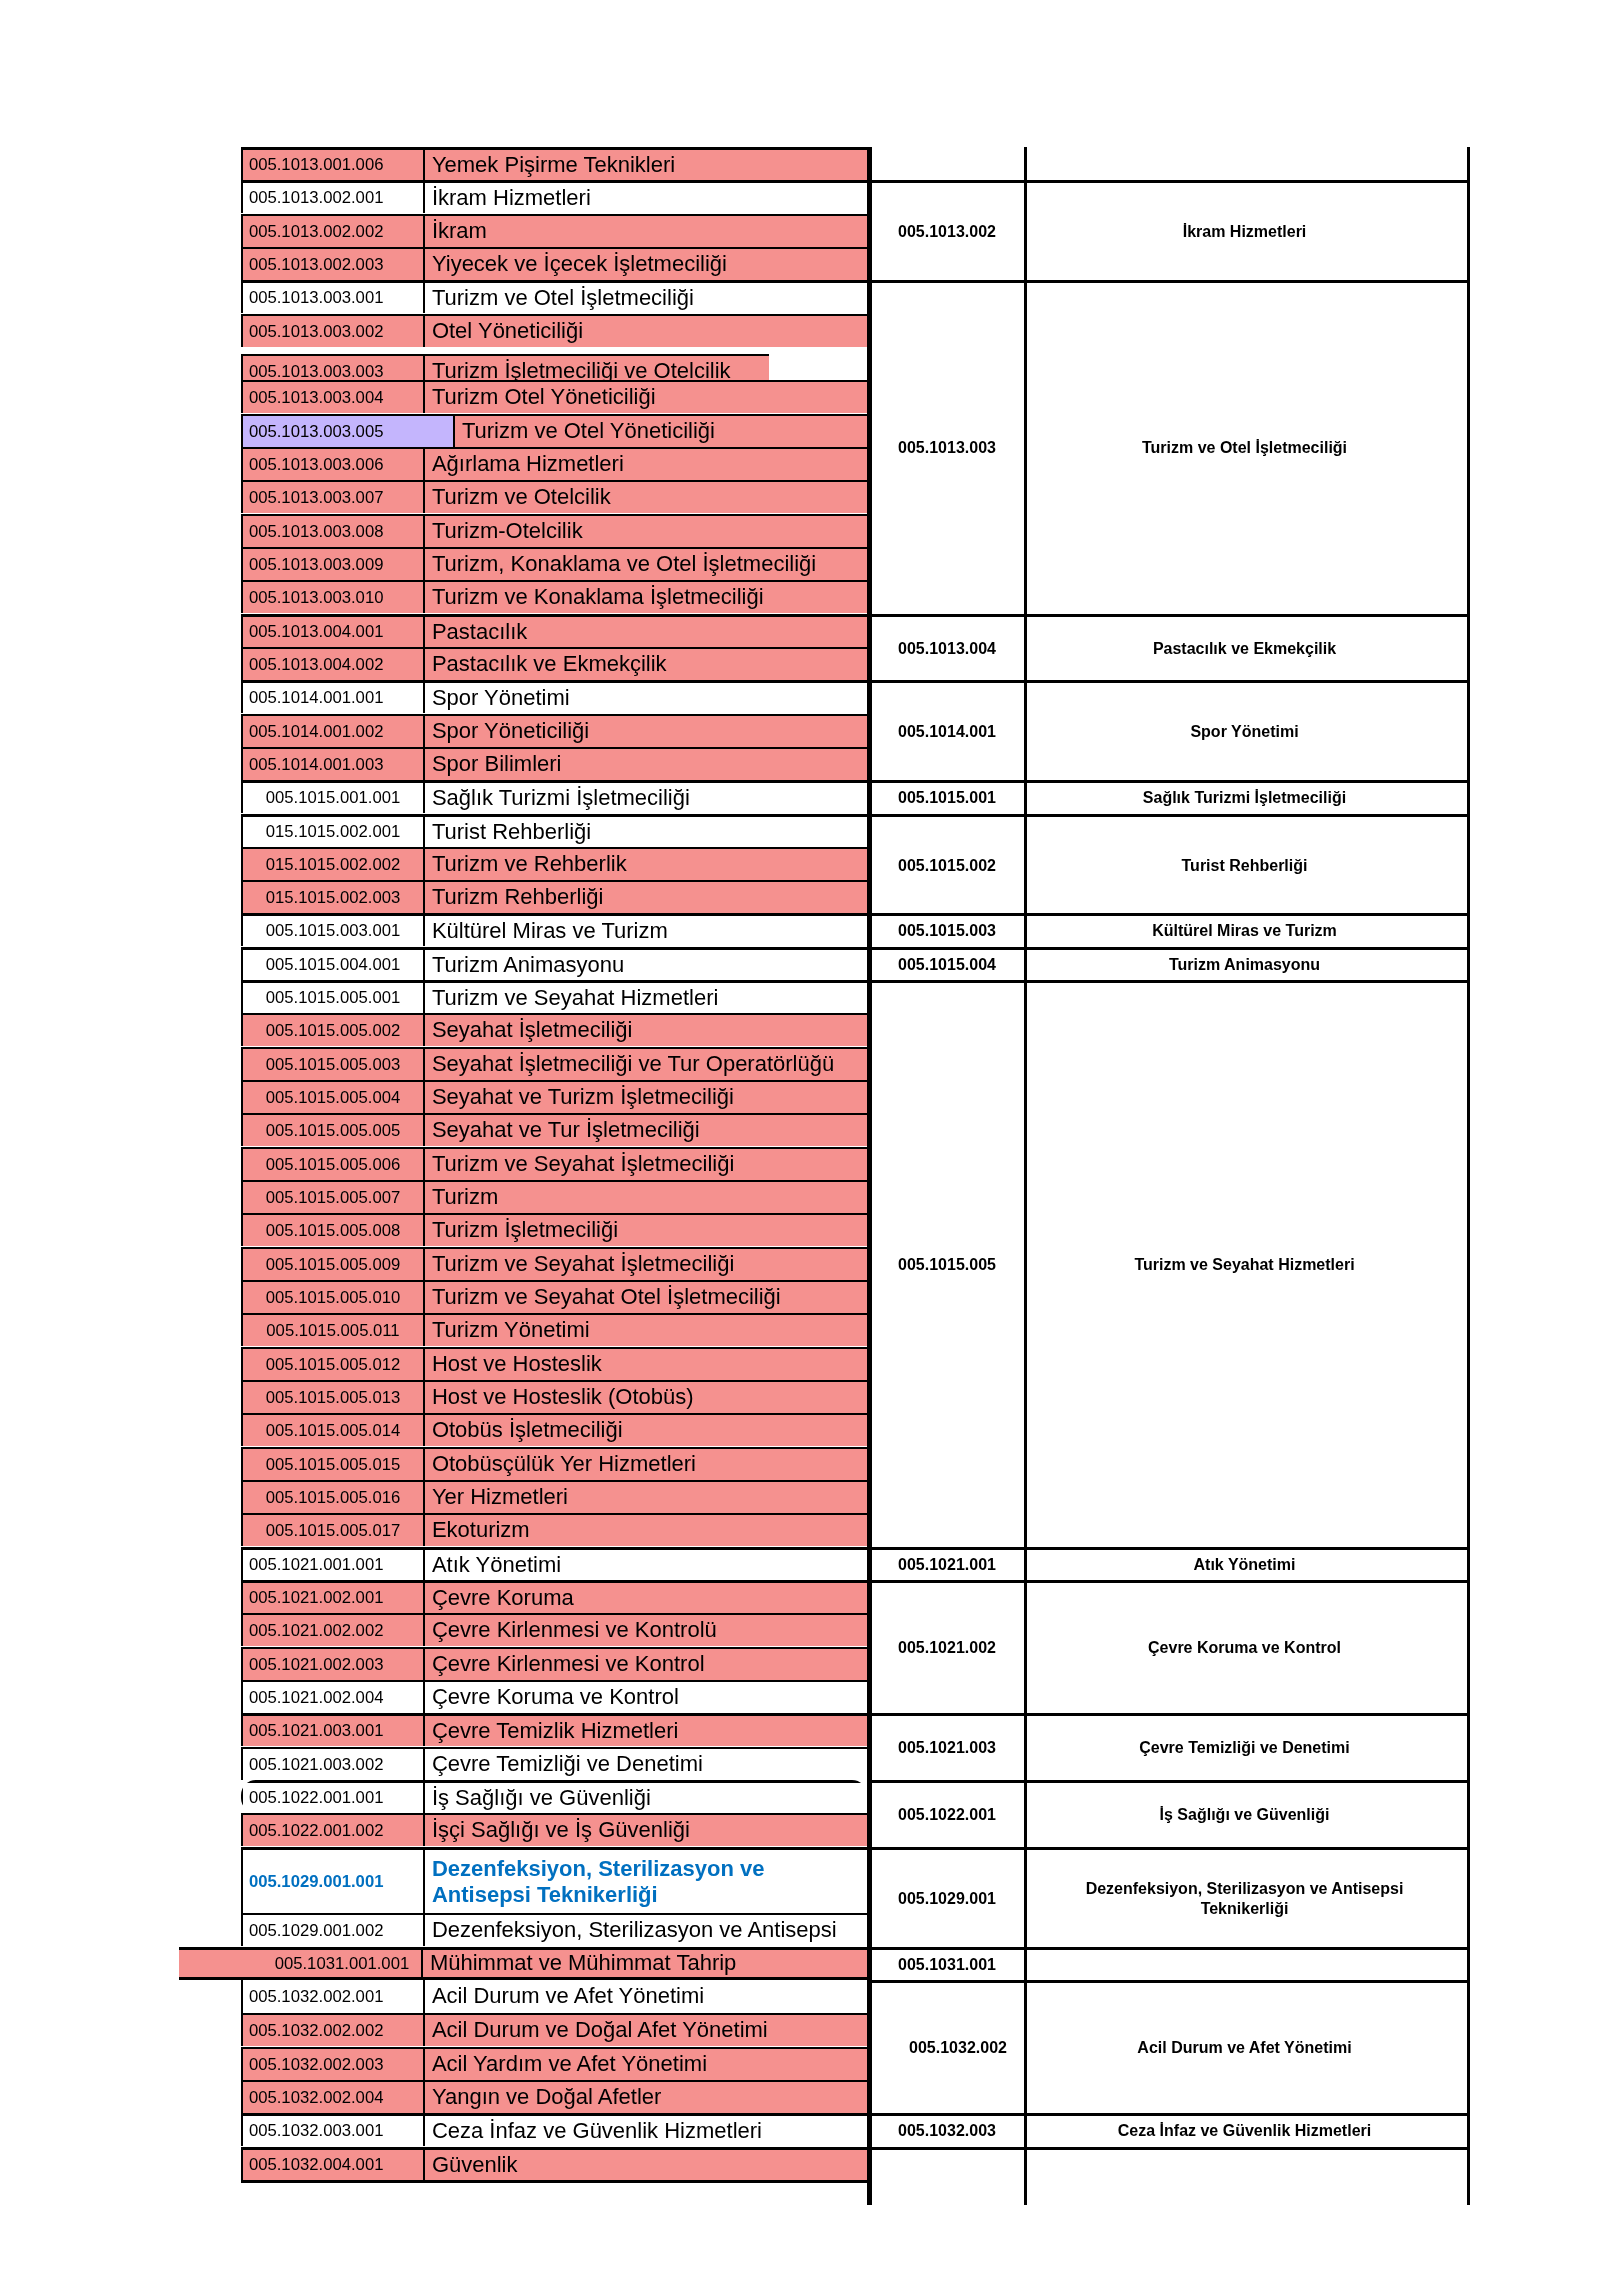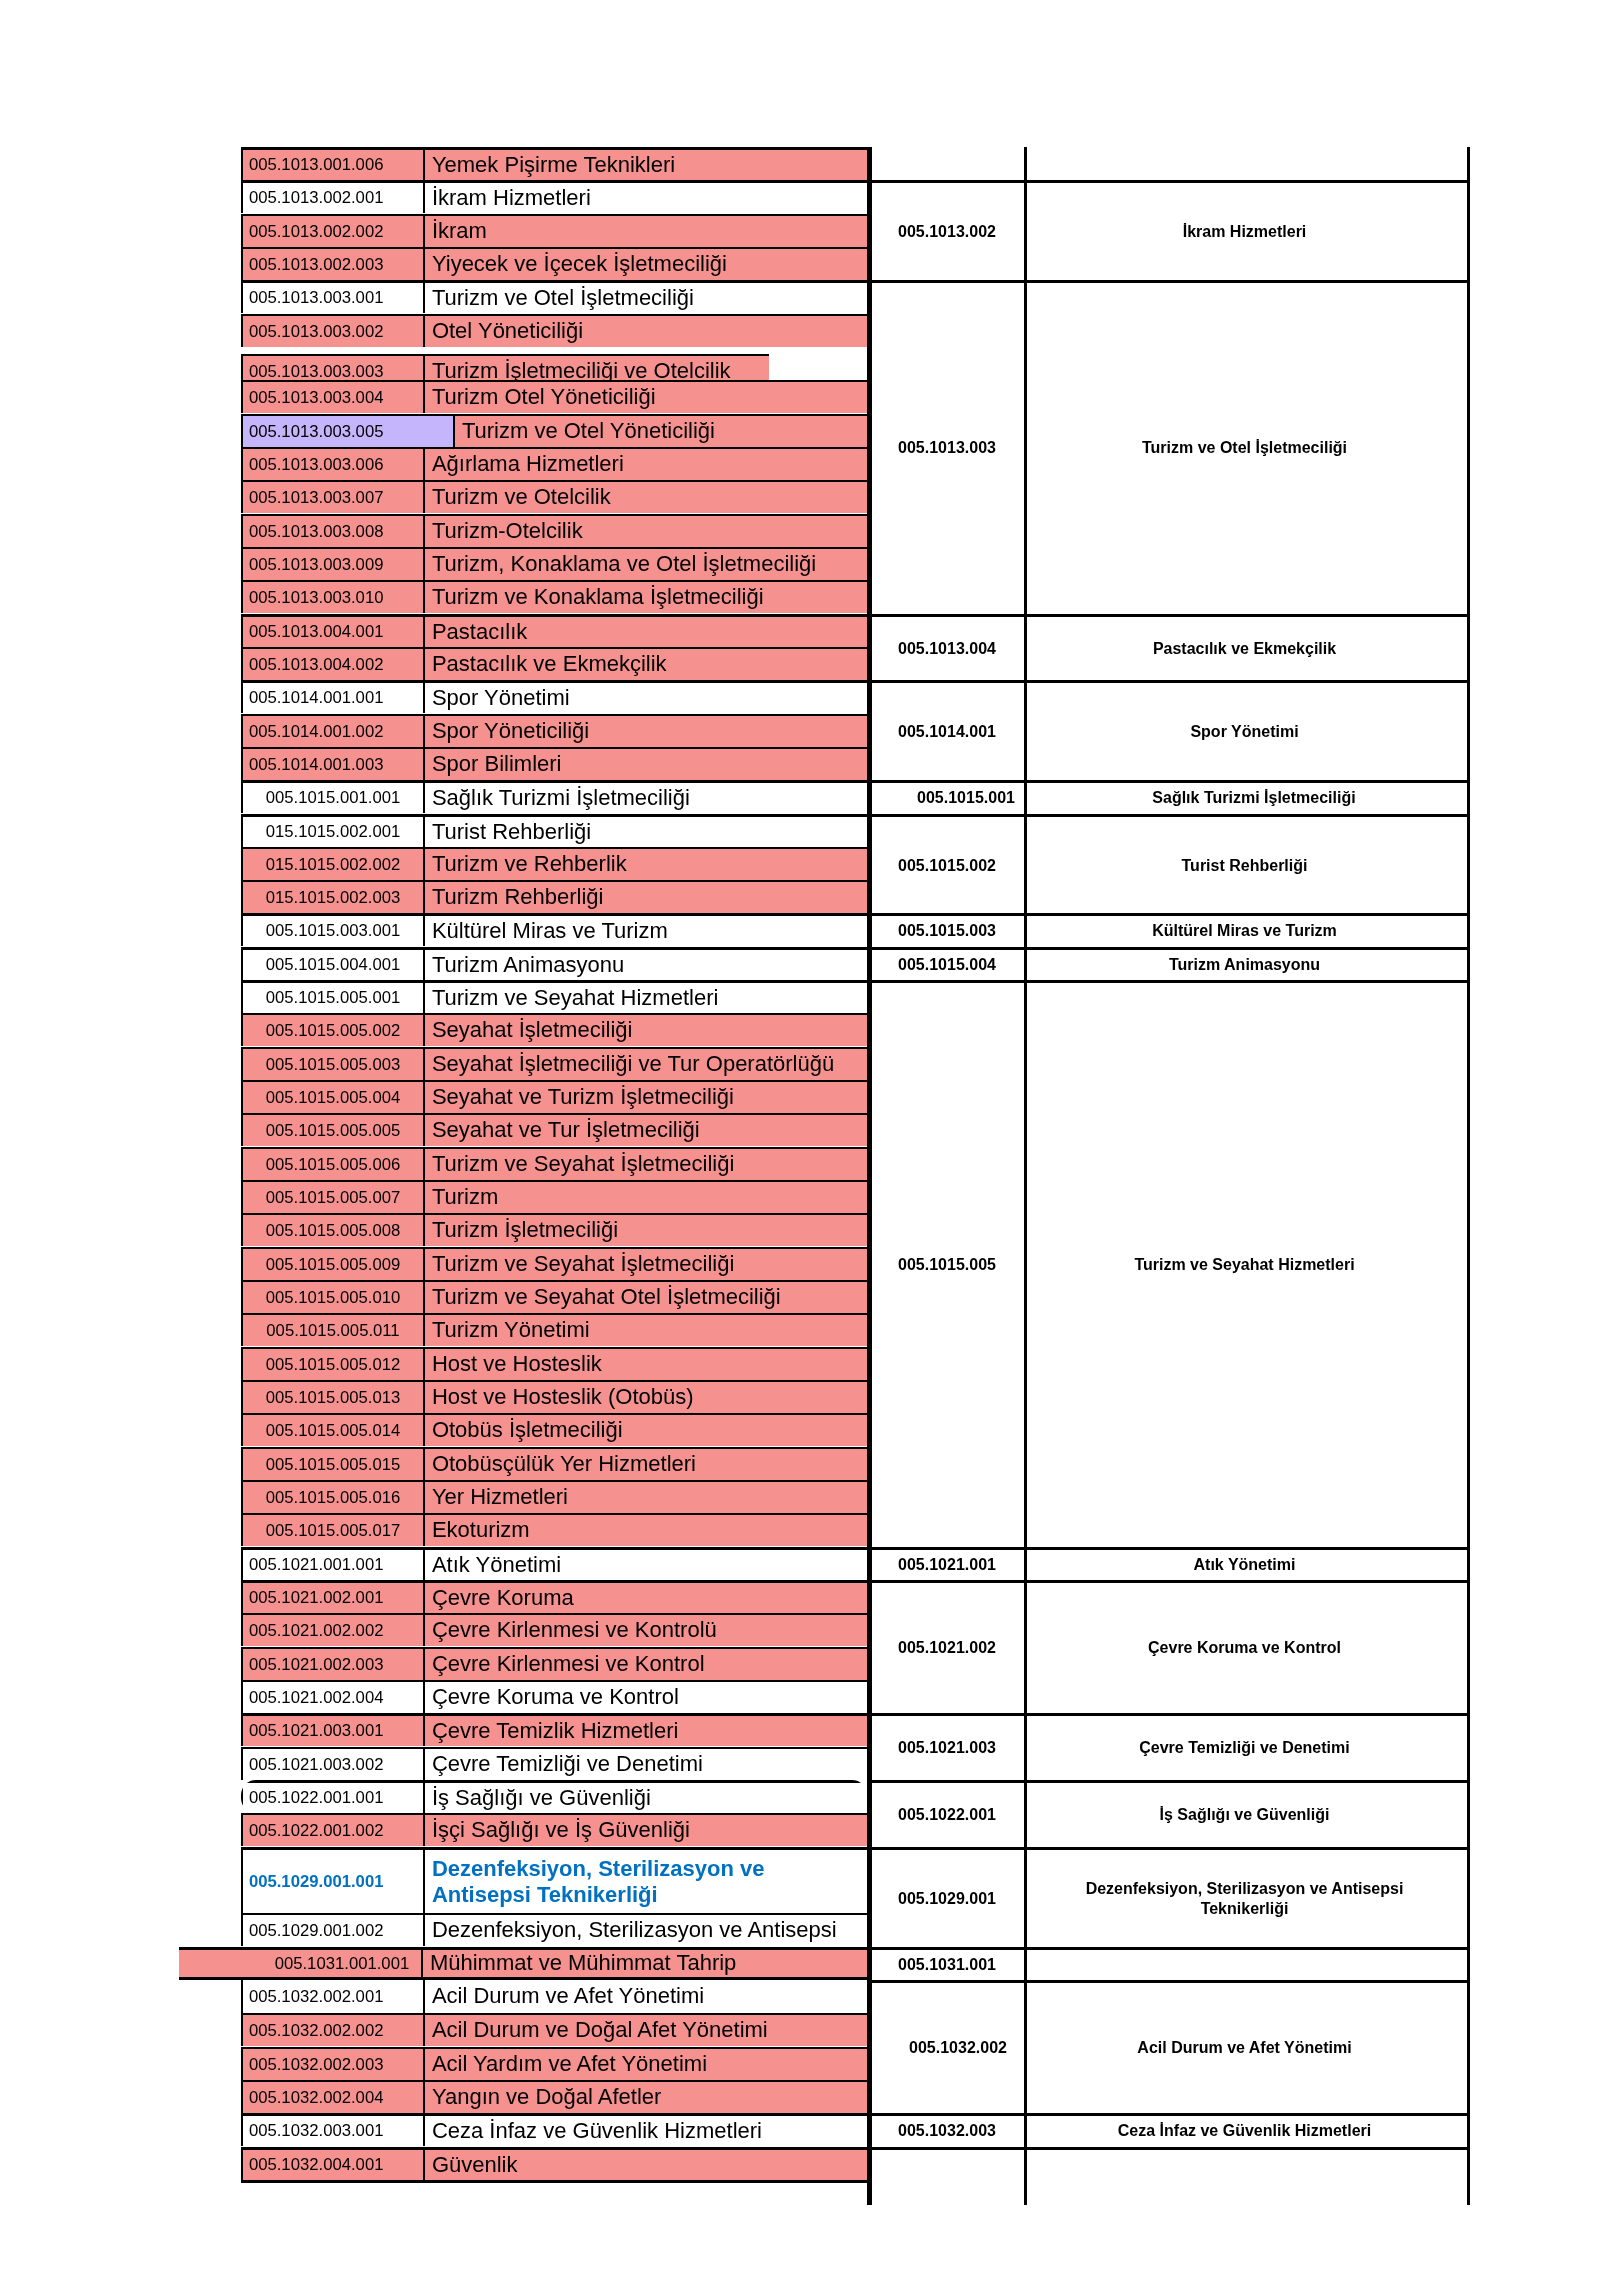--- a/index.html
+++ b/index.html
@@ -286,21 +286,21 @@
       </div>
       <div class="grp" style="left: 872px; top: 614px; width: 595px; height: 67px; border-top: 3.9px solid rgb(0, 0, 0);">
         <div class="grp-code" style="width: 150px;">005.1013.004</div>
         <div class="grp-label">Pastacılık ve Ekmekçilik</div>
       </div>
       <div class="grp" style="left: 872px; top: 680px; width: 595px; height: 100px; border-top: 3.9px solid rgb(0, 0, 0);">
         <div class="grp-code" style="width: 150px;">005.1014.001</div>
         <div class="grp-label">Spor Yönetimi</div>
       </div>
       <div class="grp" style="left: 872px; top: 780px; width: 595px; height: 33px; border-top: 3.9px solid rgb(0, 0, 0);">
-        <div class="grp-code" style="width: 150px; margin-left: 19px;">005.1015.001</div>
+        <div class="grp-code" style="width: 150px;">005.1015.001</div>
         <div class="grp-label">Sağlık Turizmi İşletmeciliği</div>
       </div>
       <div class="grp" style="left: 872px; top: 814px; width: 595px; height: 100px; border-top: 3.9px solid rgb(0, 0, 0);">
         <div class="grp-code" style="width: 150px;">005.1015.002</div>
         <div class="grp-label">Turist Rehberliği</div>
       </div>
       <div class="grp" style="left: 872px; top: 913px; width: 595px; height: 33px; border-top: 3.9px solid rgb(0, 0, 0);">
         <div class="grp-code" style="width: 150px;">005.1015.003</div>
         <div class="grp-label">Kültürel Miras ve Turizm</div>
       </div>

